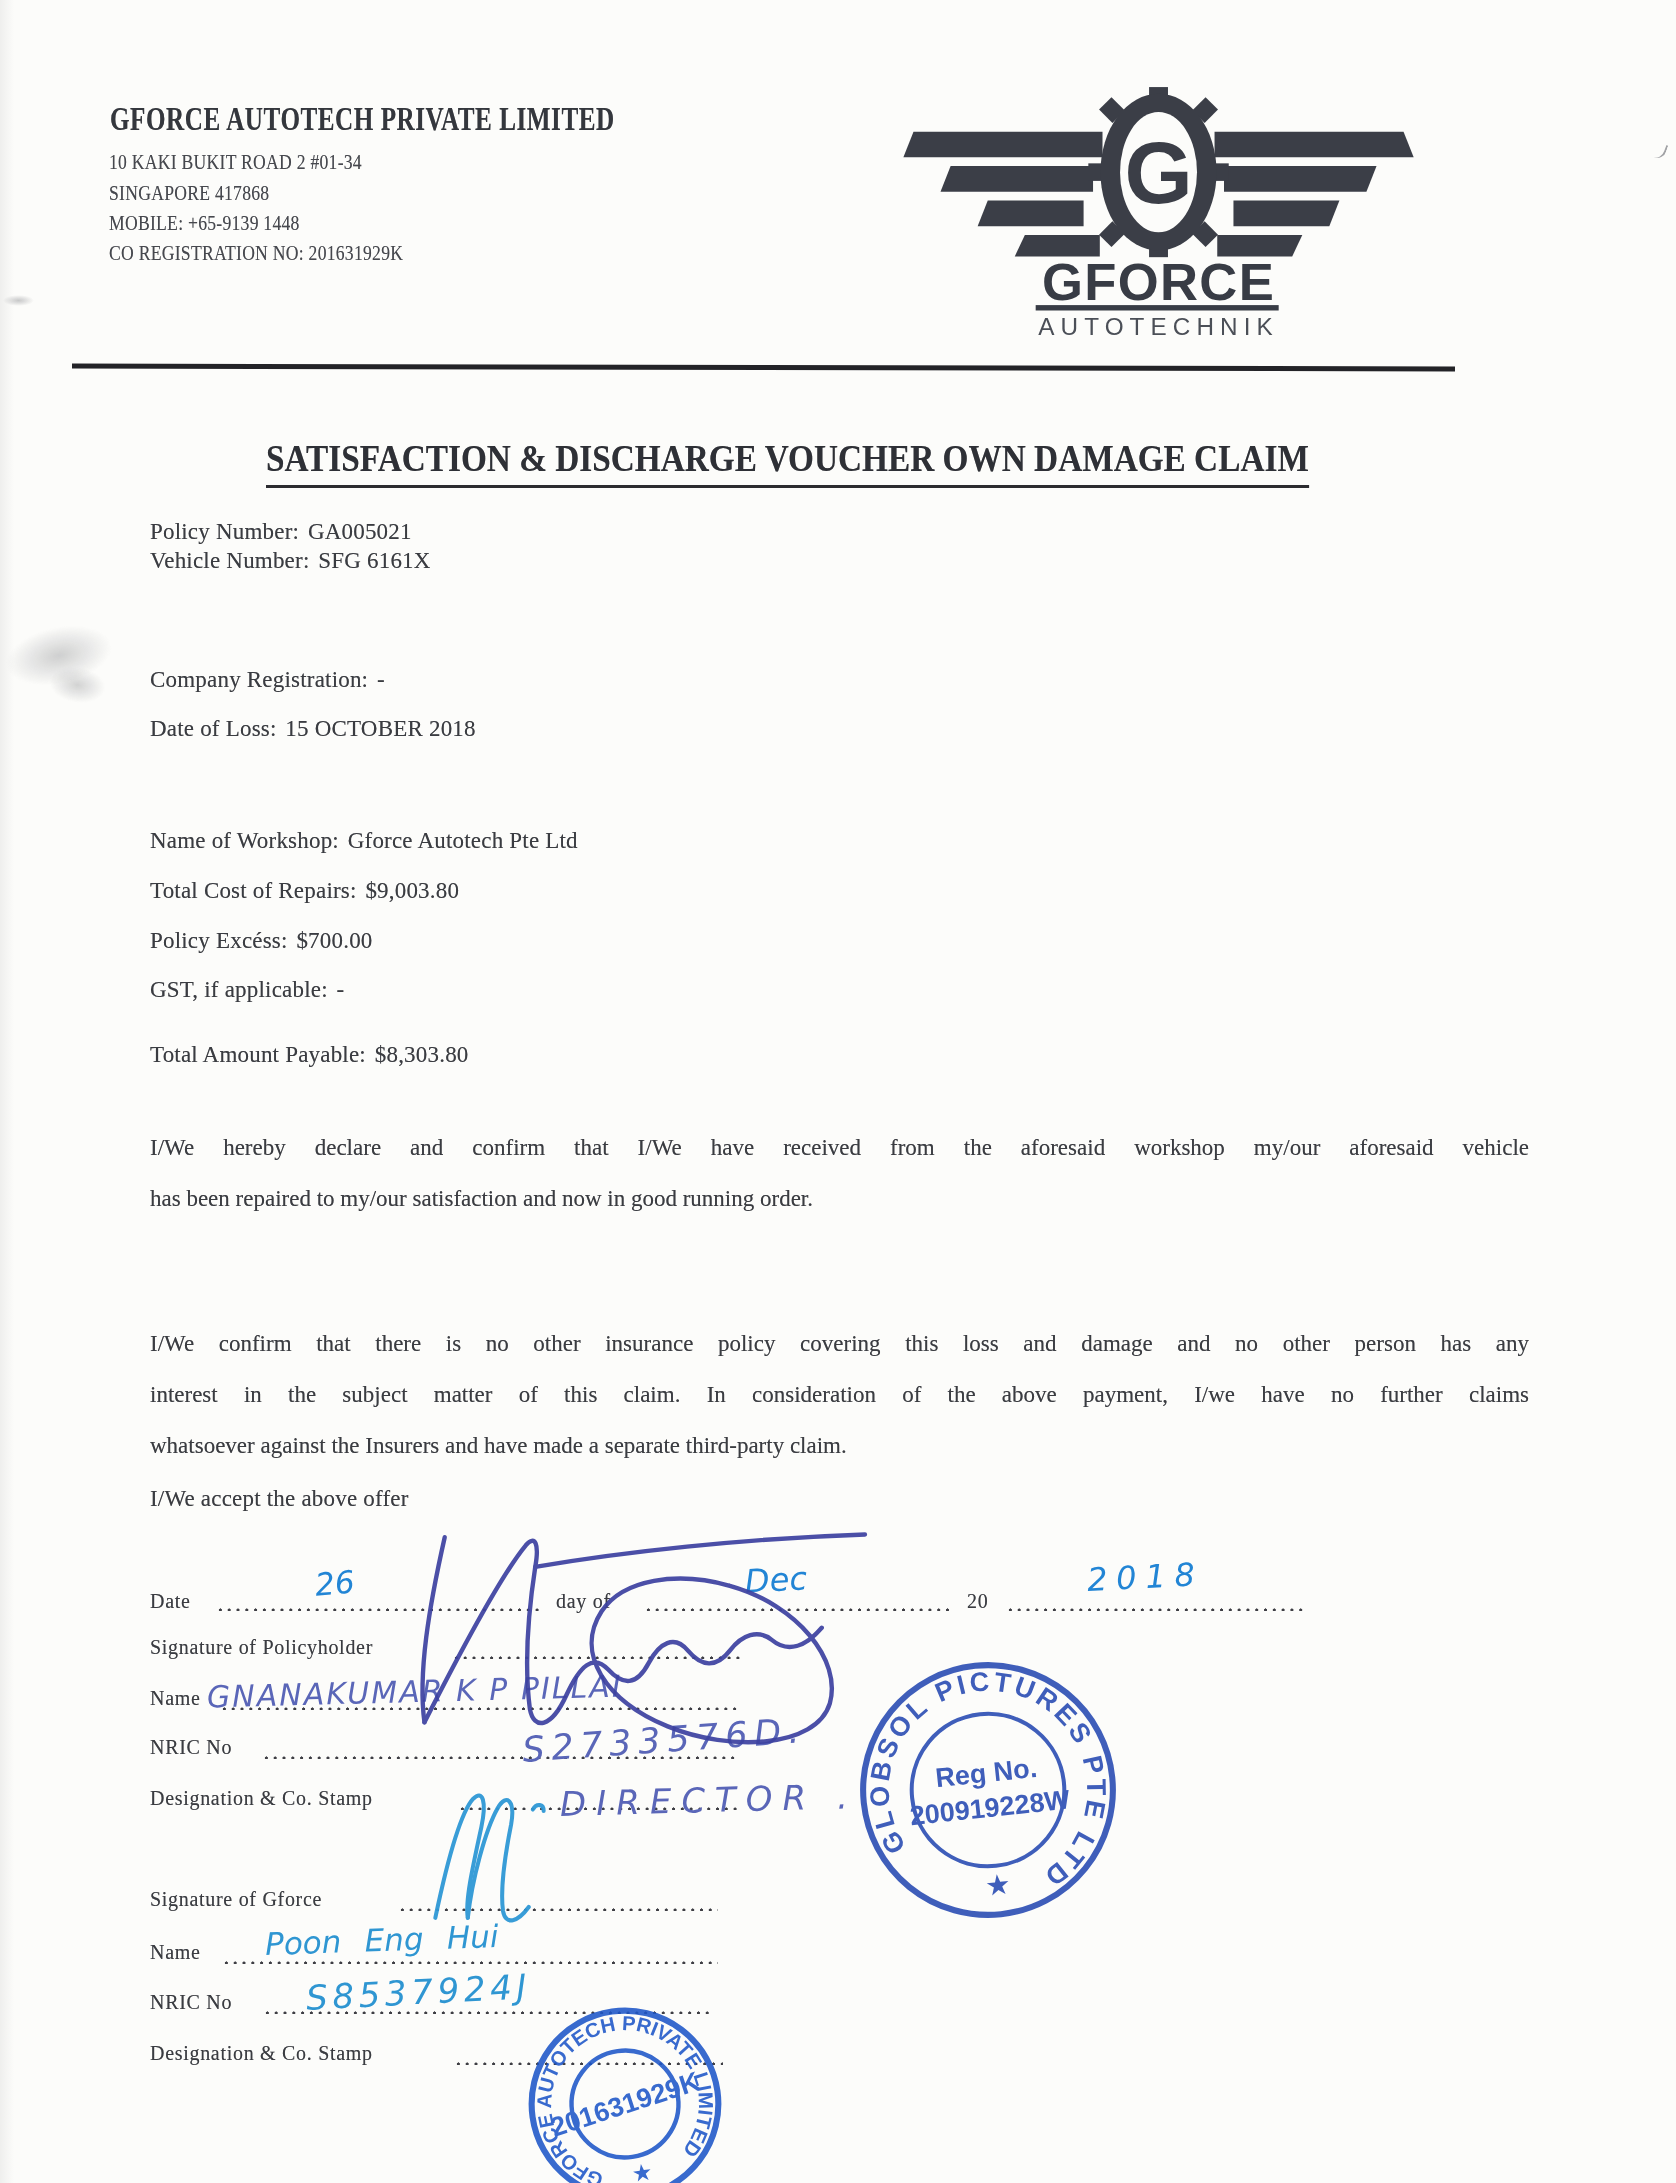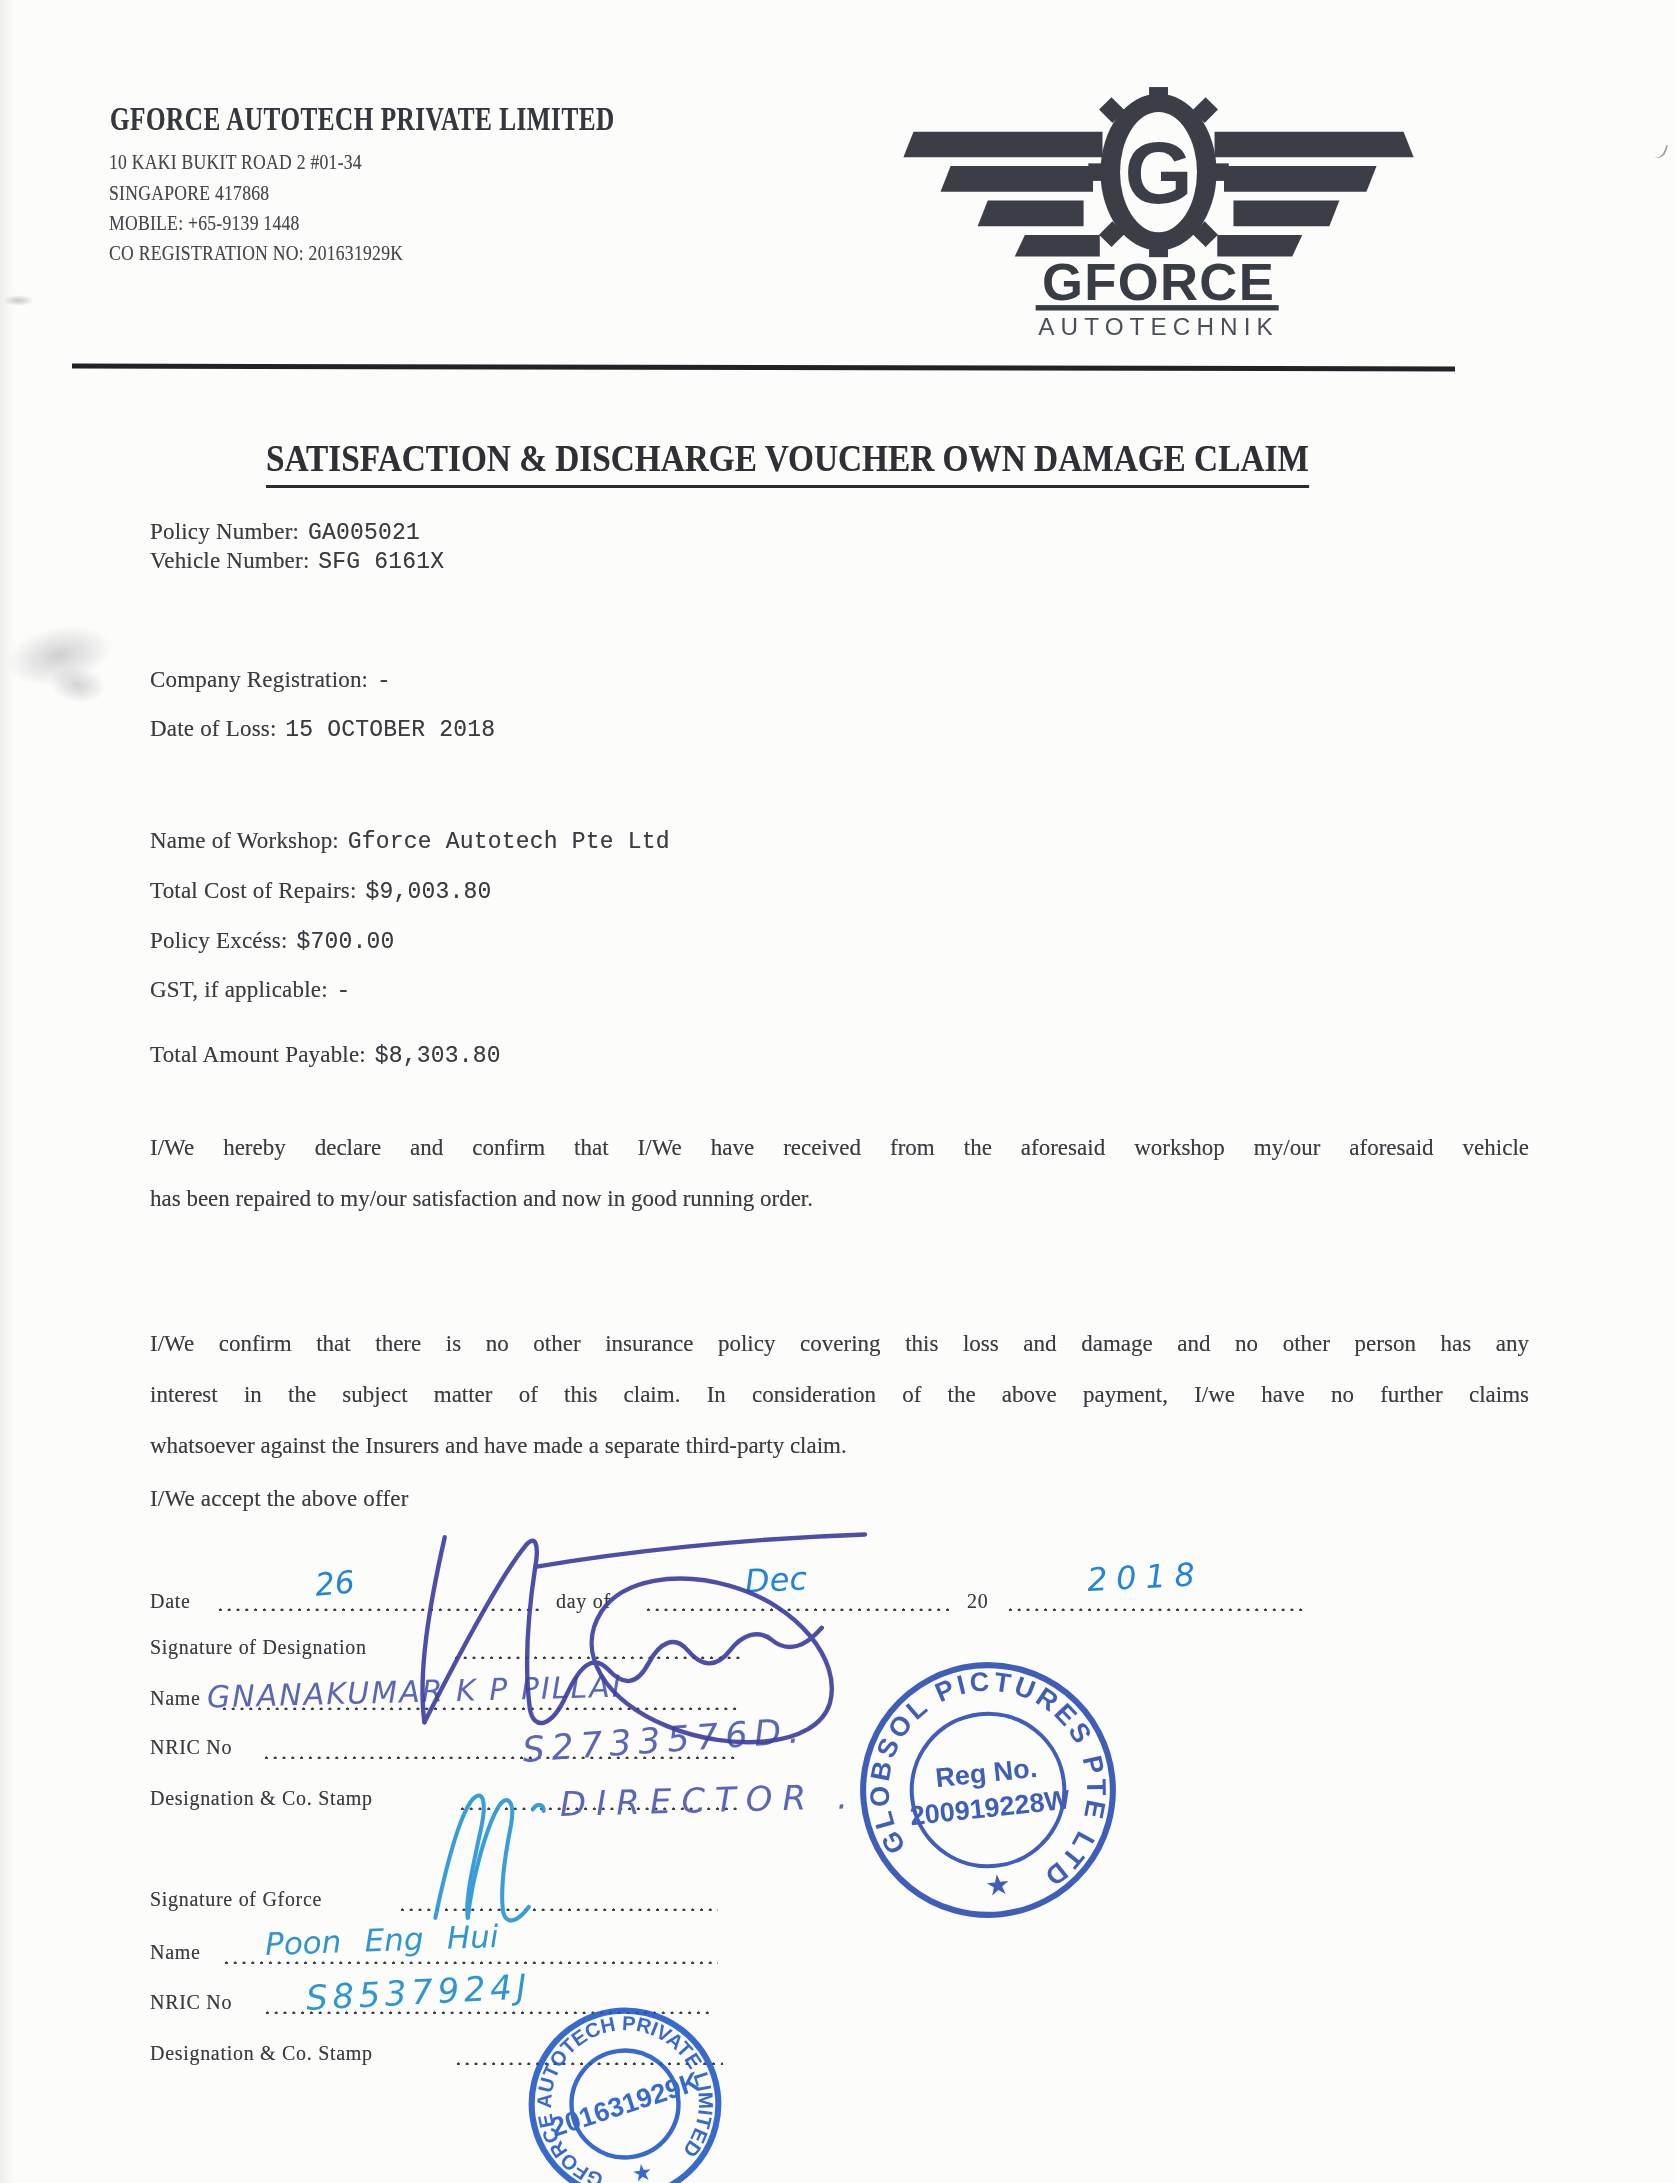--- a/index.html
+++ b/index.html
@@ -14,21 +14,21 @@
   .co-line{position:absolute;left:109px;font-size:21px;letter-spacing:0.3px;transform:scaleX(.84);
            transform-origin:left top;white-space:nowrap;color:#46484e;text-shadow:0 0 0.5px rgba(60,60,66,.4);}
   .divider{position:absolute;left:72px;top:365px;width:1383px;height:5.4px;background:#232327;
            transform:rotate(.12deg);}
   .title{position:absolute;left:266px;top:437px;font-size:37px;font-weight:bold;white-space:nowrap;
          transform:scaleX(.9);transform-origin:left top;color:#2e3036;border-bottom:3.4px solid #2c2c30;
          padding-bottom:4.7px;text-shadow:0 0 0.7px rgba(40,40,45,.4);}
   
   .docline{position:absolute;left:150px;font-size:23px;letter-spacing:0.2px;white-space:nowrap;
            text-shadow:0 0 0.5px rgba(45,45,50,.45);}
-  .docline .rv{margin-left:8.8px;font-family:Liberation Mono, monospace;}
+  .docline .rv{margin-left:8.8px;}
   .para{position:absolute;left:150px;width:1379px;font-size:23px;line-height:51px;
         text-shadow:0 0 0.5px rgba(45,45,50,.45);}
   .para .jline{text-align:justify;text-align-last:justify;}
   .lbl{position:absolute;font-size:20px;letter-spacing:0.7px;white-space:nowrap;
        text-shadow:0 0 0.5px rgba(45,45,50,.45);}
   .leader{position:absolute;height:4px;
           background-image:radial-gradient(circle,#3e3e44 1.4px,rgba(62,62,68,0) 1.8px);
           background-size:8.8px 4px;background-repeat:repeat-x;background-position:0 0.7px;}
   
   .hw{position:absolute;font-family:"DejaVu Sans",sans-serif;font-style:italic;white-space:nowrap;}
@@ -136,21 +136,21 @@
   <div class="lbl" style="left:150px;top:1590px">Date</div>
   <div class="leader" style="left:216px;top:1607px;width:325px"></div>
   <div class="lbl" style="left:556px;top:1590px">day of</div>
   <div class="leader" style="left:644px;top:1607px;width:308px"></div>
   <div class="lbl" style="left:967px;top:1590px">20</div>
   <div class="leader" style="left:1006px;top:1607px;width:298px"></div>
   <div class="hw hw-cyan" style="left:315px;top:1565px;font-size:31px;transform:rotate(-5deg)">26</div>
   <div class="hw hw-cyan" style="left:745px;top:1561px;font-size:32px;transform:rotate(-3deg)">Dec</div>
   <div class="hw hw-cyan" style="left:1087px;top:1558px;font-size:32px;letter-spacing:8.8px;transform:rotate(-3deg)">2018</div>
 
-  <div class="lbl" style="left:150px;top:1636px">Signature of Designation</div>
+  <div class="lbl" style="left:150px;top:1636px">Signature of Policyholder</div>
   <div class="leader" style="left:452px;top:1655px;width:292px"></div>
   <div class="lbl" style="left:150px;top:1687px">Name</div>
   <div class="leader" style="left:220px;top:1706px;width:518px"></div>
   <div class="lbl" style="left:150px;top:1736px">NRIC No</div>
   <div class="leader" style="left:262px;top:1755px;width:473px"></div>
   <div class="lbl" style="left:150px;top:1787px">Designation &amp; Co. Stamp</div>
   <div class="leader" style="left:458px;top:1806px;width:283px"></div>
 
   <div class="hw hw-slate" style="left:207px;top:1674px;font-size:30px;letter-spacing:2px;transform:rotate(-1.5deg)">GNANAKUMAR K P PILLAI</div>
   <div class="hw hw-slate" style="left:522px;top:1720px;font-size:35px;letter-spacing:6.8px;transform:rotate(-4deg)">S2733576D.</div>

